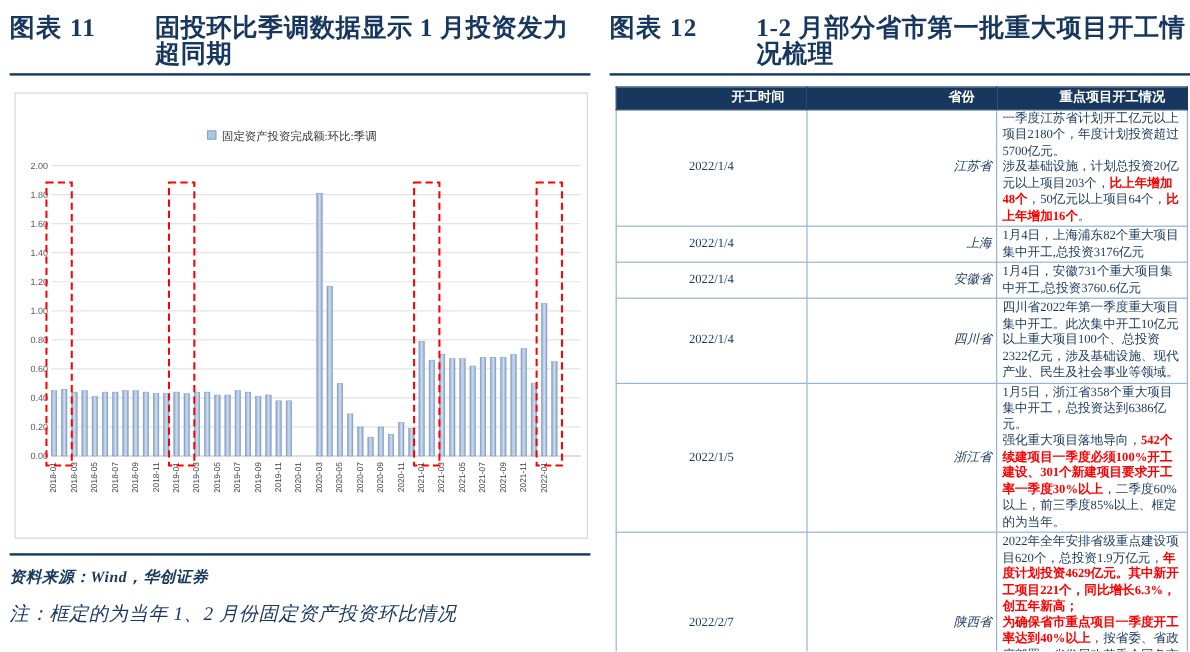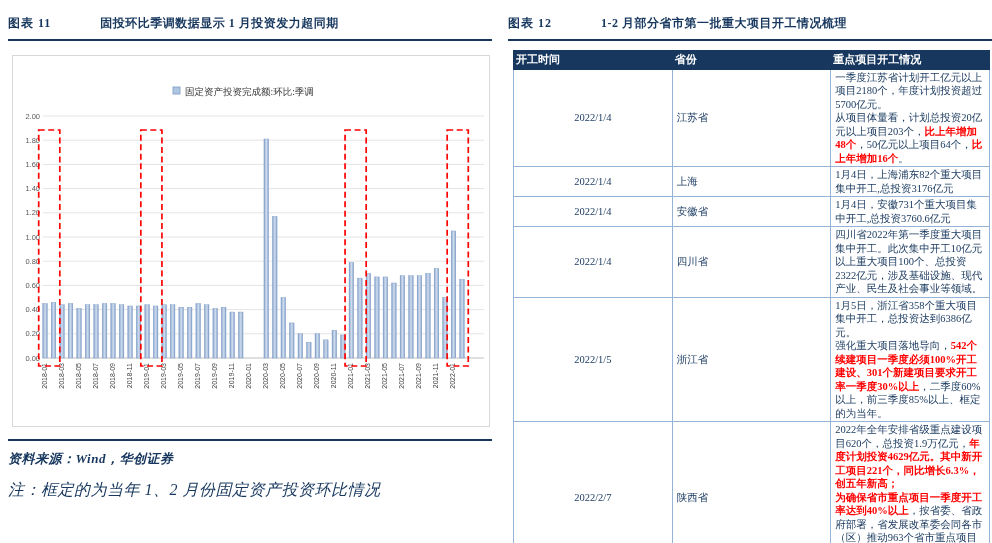--- a/index.html
+++ b/index.html
@@ -4,44 +4,44 @@
 <style>
   * { margin:0; padding:0; box-sizing:border-box; }
   body { background:#ffffff; font-family:"Liberation Serif","DejaVu Serif",serif; }
   .page { position:relative; width:992px; height:543px; background:#ffffff; overflow:hidden; }
 
   .col { position:absolute; top:12px; }
   .col-left  { left:8px;  width:484px; }
   .col-right { left:508px; width:484px; }
 
   .fig-header { display:flex; align-items:baseline; gap:27px;
-    color:#17375E; font-weight:bold; font-size:12px; line-height:22px;
+    color:#17375E; font-weight:bold; font-size:21px; line-height:22px;
     border-bottom:2px solid #17375E; padding-bottom:5px; }
   .fig-header .fig-label { white-space:nowrap; letter-spacing:1px; }
   .fig-header .fig-title { letter-spacing:0.5px;margin-left:22px; }
 
   .chart-frame { margin:14px 2px 0 4px; width:478px; height:372px;
     border:1px solid #D8D8D8; background:#ffffff; position:relative; }
   .chart-frame svg { display:block; }
 
   .left-sep { border-top:2px solid #17375E; margin-top:12px; width:484px; }
 
   .source-note { margin-top:9px; font-style:italic; color:#17375E;
     font-size:13px; letter-spacing:0.5px;font-weight:bold; }
   .chart-note  { margin-top:12px; font-style:italic; color:#17375E;
     font-size:16px; letter-spacing:0.5px; }
 
   table.projects { margin-top:9px; margin-left:5px; width:477px;
     border-collapse:collapse; table-layout:fixed;
     font-size:10.5px; line-height:13.5px; color:#17375E; }
   table.projects th { background:#17375E; color:#ffffff; font-weight:bold;
-    font-size:11px; padding:2px 2px; border:1px solid #17375E; text-align:left; }
+    font-size:11px; padding:2px 18px; border:1px solid #17375E; text-align:right; }
   table.projects td { border:1px solid #95B3D7; padding:1px 4px; vertical-align:middle; }
   table.projects td.c-date { width:58px; text-align:center; white-space:nowrap; }
-  table.projects td.c-prov { width:49px; text-align:left; white-space:nowrap; }
+  table.projects td.c-prov { width:49px; text-align:right; white-space:nowrap;font-style:italic; }
   table.projects tr:last-child td { border-bottom:3px solid #17375E; }
   table.projects .red { color:#FF0000; font-weight:bold; }
 </style>
 </head>
 <body>
 
 <div class="page">
 
   <div class="col col-left">
     <div class="fig-header">
@@ -189,21 +189,21 @@
         <tr>
           <th class="c-date">开工时间</th>
           <th class="c-prov">省份</th>
           <th>重点项目开工情况</th>
         </tr>
       </thead>
       <tbody>
           <tr>
             <td class="c-date">2022/1/4</td>
             <td class="c-prov">江苏省</td>
-            <td><span>一季度江苏省计划开工亿元以上项目2180个，年度计划投资超过5700亿元。</span><br><span>从项目体量看，计划总投资20亿元以上项目203个，</span><span class="red">比上年增加48个</span><span>，50亿元以上项目64个，</span><span class="red">比上年增加16个</span><span>。</span></td>
+            <td><span>一季度江苏省计划开工亿元以上项目2180个，年度计划投资超过5700亿元。</span><br><span>涉及基础设施，计划总投资20亿元以上项目203个，</span><span class="red">比上年增加48个</span><span>，50亿元以上项目64个，</span><span class="red">比上年增加16个</span><span>。</span></td>
           </tr>
           <tr>
             <td class="c-date">2022/1/4</td>
             <td class="c-prov">上海</td>
             <td><span>1月4日，上海浦东82个重大项目集中开工,总投资3176亿元</span></td>
           </tr>
           <tr>
             <td class="c-date">2022/1/4</td>
             <td class="c-prov">安徽省</td>
             <td><span>1月4日，安徽731个重大项目集中开工,总投资3760.6亿元</span></td>

